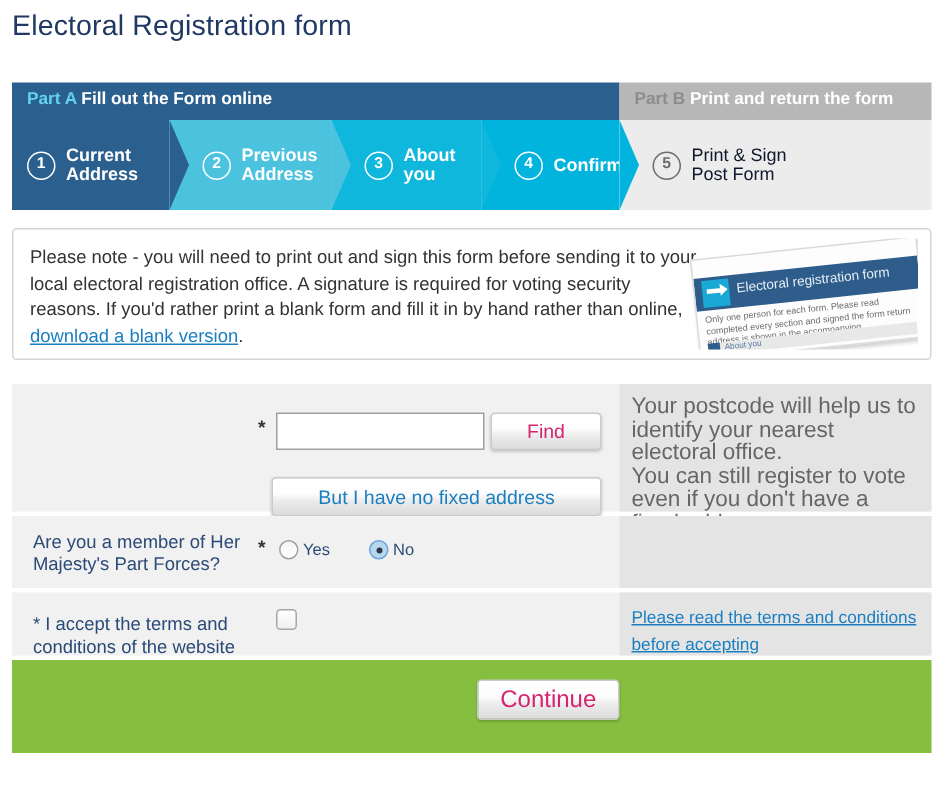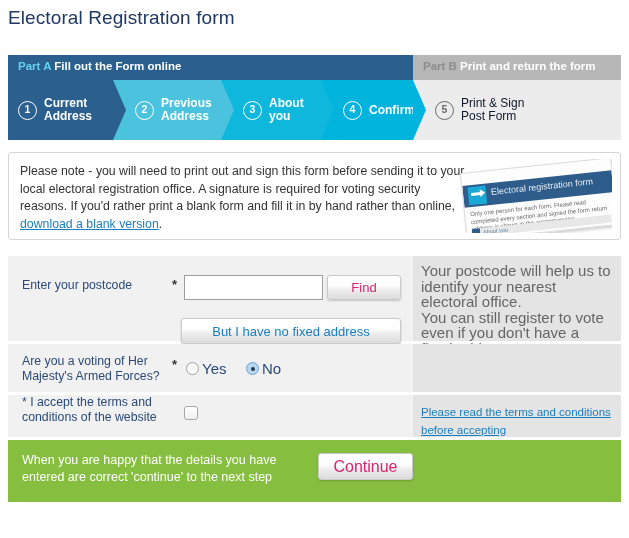--- a/index.html
+++ b/index.html
@@ -340,21 +340,21 @@
   }
   .radio.checked:after {
     content: "";
     position: absolute;
     left: 3.5px; top: 3.5px;
     width: 4px; height: 4px;
     border-radius: 50%;
     background: #2b3a4a;
   }
   .radio-label {
-    font-size: 15px;
+    font-size: 11px;
     color: #2b4a78;
   }
   .checkbox {
     position: absolute;
     width: 14px; height: 14px;
     box-sizing: border-box;
     border: 1px solid #a8a8a8;
     border-radius: 3px;
     background: linear-gradient(to bottom, #ffffff, #f0f0f0);
   }
@@ -455,56 +455,54 @@
         <div class="thumb-foot-txt">About you</div>
       </div>
     </div>
   </div>
 </div>
 
 <div class="form-area">
 
   <div class="row row-postcode">
     <div class="left-col">
-      <div class="field-label" style="left:14px; top:22px;">Enter your postcode</div>
       <div class="req-star" style="left:164px; top:21px;">*</div>
       <input class="text-input" style="left: 176px; top: 19px; width: 139px; height: 25px;" type="text" placeholder="">
       <button class="btn btn-find">Find</button>
       <button class="btn btn-nofixed">But I have no fixed address</button>
     </div>
     <div class="right-col">
       <div class="help-text" style="white-space:pre-line;">Your postcode will help us to identify your nearest electoral office.
 You can still register to vote even if you don't have a fixed address.</div>
     </div>
   </div>
 
   <div class="row row-forces">
     <div class="left-col">
-      <div class="field-label" style="left:14px; top:10px; width:150px;">Are you a voting of Her Majesty's Armed Forces?</div>
+      <div class="field-label" style="left:14px; top:10px; width:150px;">Are you a member of Her Majesty's Part Forces?</div>
       <div class="req-star" style="left:164px; top:13px;">*</div>
       <div class="radio-item" style="left:178px; top:16px;">
         <span class="radio"></span>
         <span class="radio-label">Yes</span>
       </div>
       <div class="radio-item" style="left:238px; top:16px;">
         <span class="radio checked"></span>
         <span class="radio-label">No</span>
       </div>
     </div>
     <div class="right-col"></div>
   </div>
 
   <div class="row row-terms">
     <div class="left-col">
-      <div class="field-label" style="left:14px; top:0; width:150px;">* I accept the terms and conditions of the website</div>
+      <div class="field-label" style="left:14px; top:14px; width:150px;">* I accept the terms and conditions of the website</div>
       <span class="checkbox" style="left:176px; top:11px;"></span>
     </div>
     <div class="right-col">
       <a href="#" class="terms-link">Please read the terms and conditions before accepting</a>
     </div>
   </div>
 
   <div class="green-band">
-    <div class="green-text">When you are happy that the details you have entered are correct 'continue' to the next step</div>
     <button class="btn btn-continue">Continue</button>
   </div>
 
 </div>
 
 </body></html>

